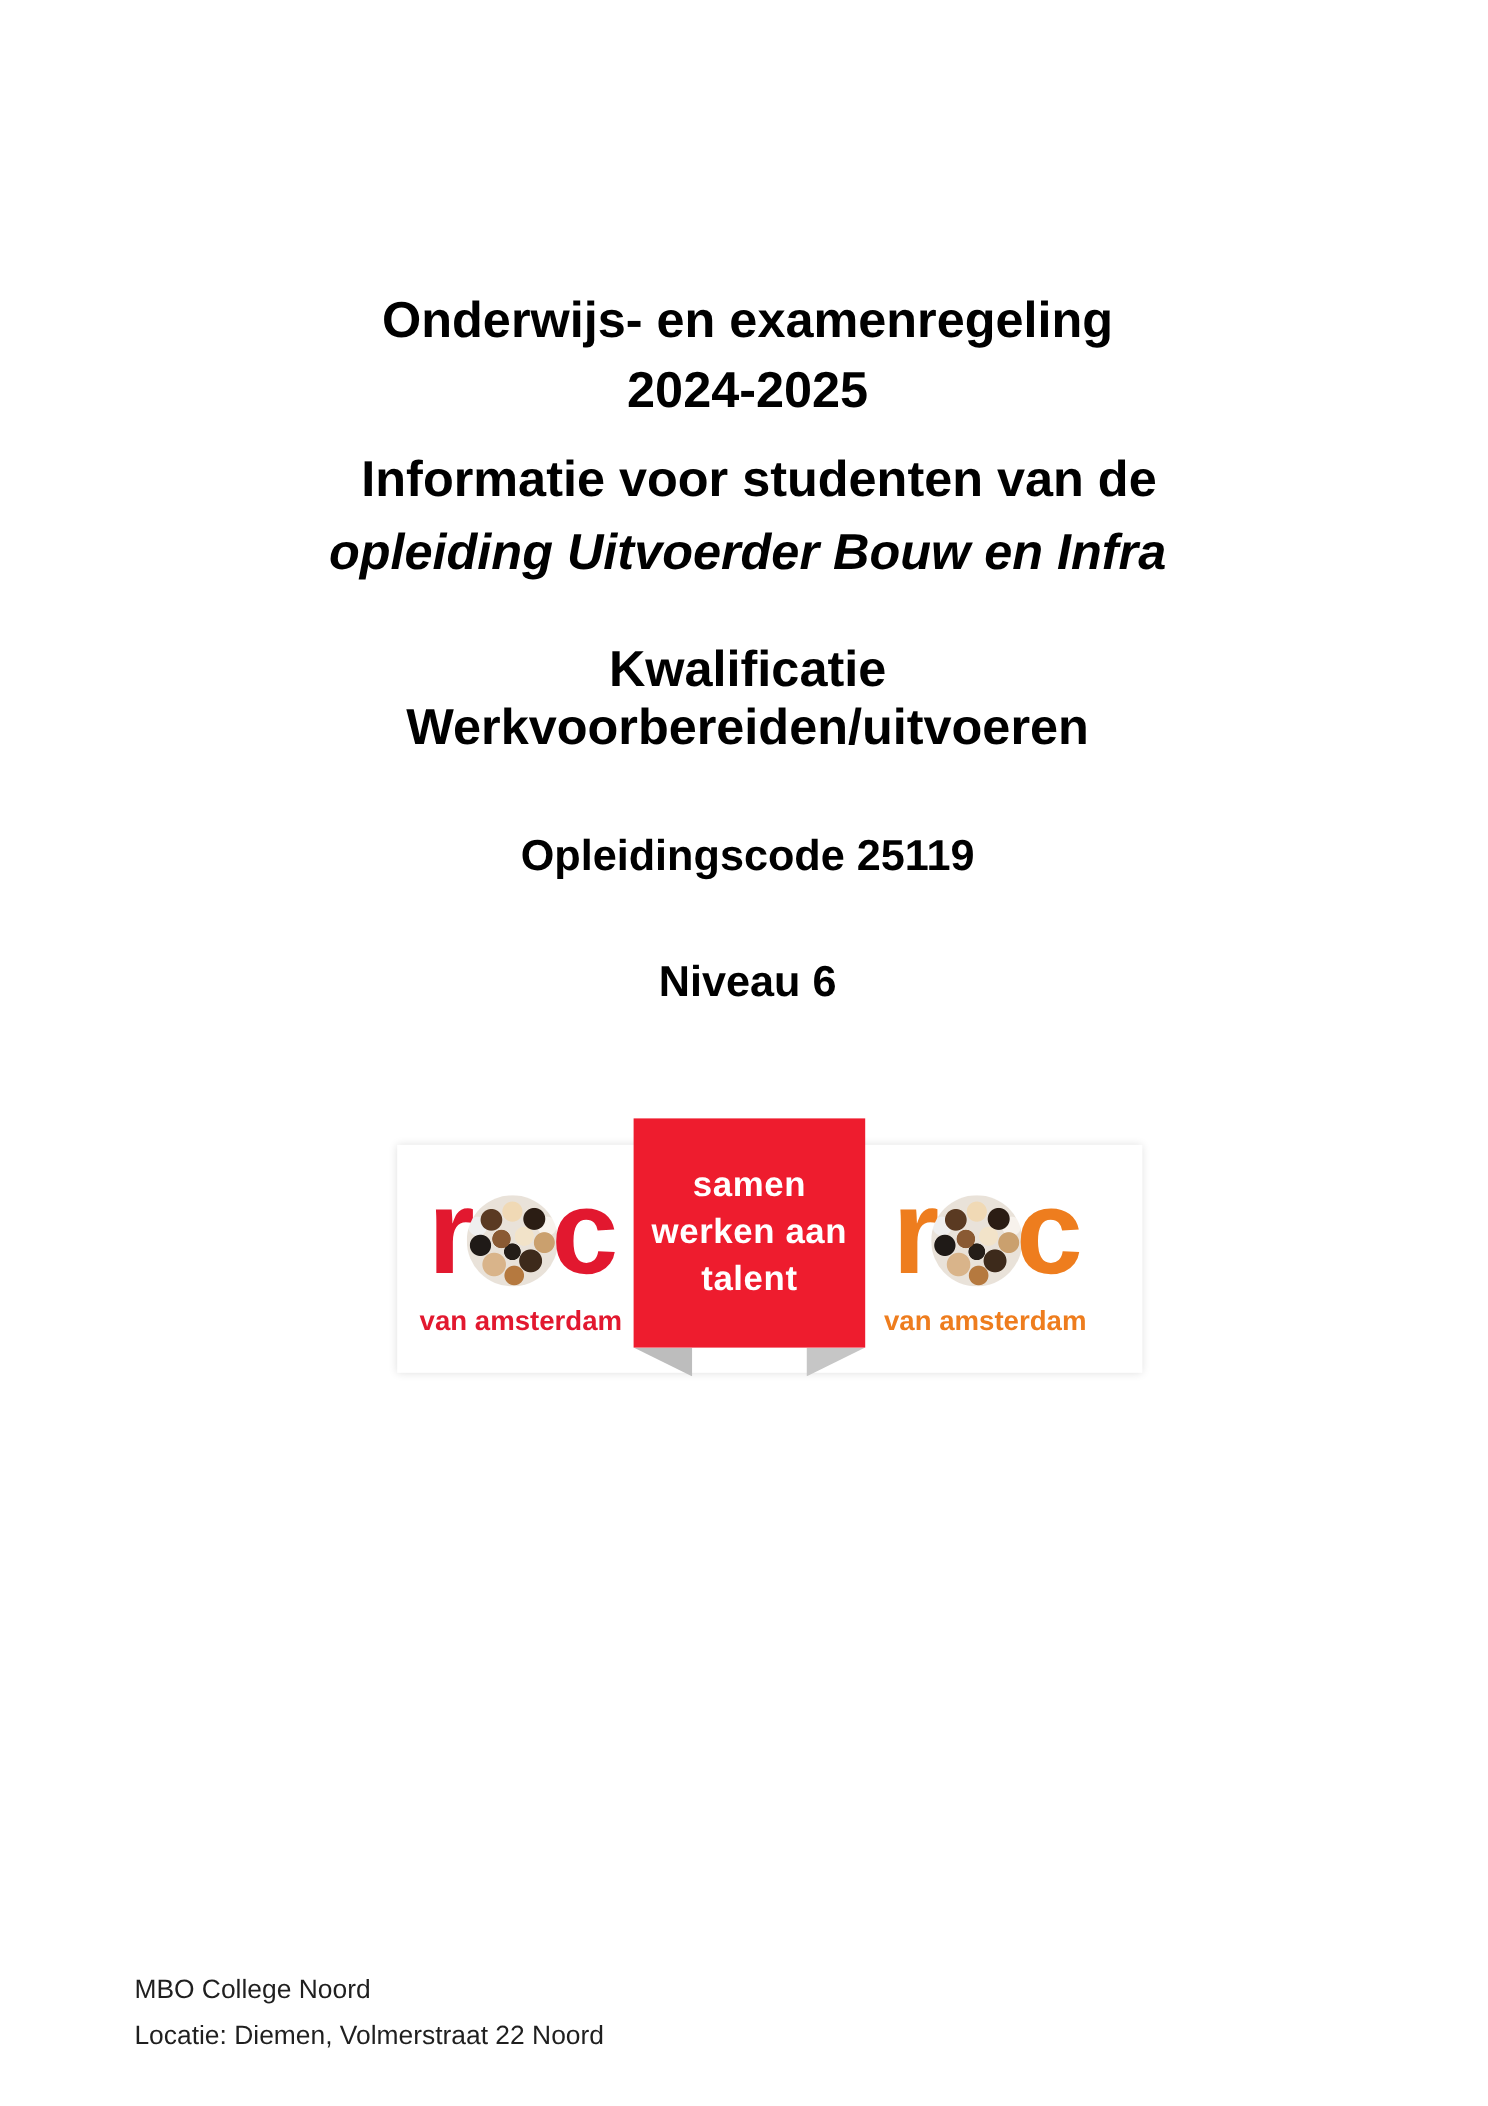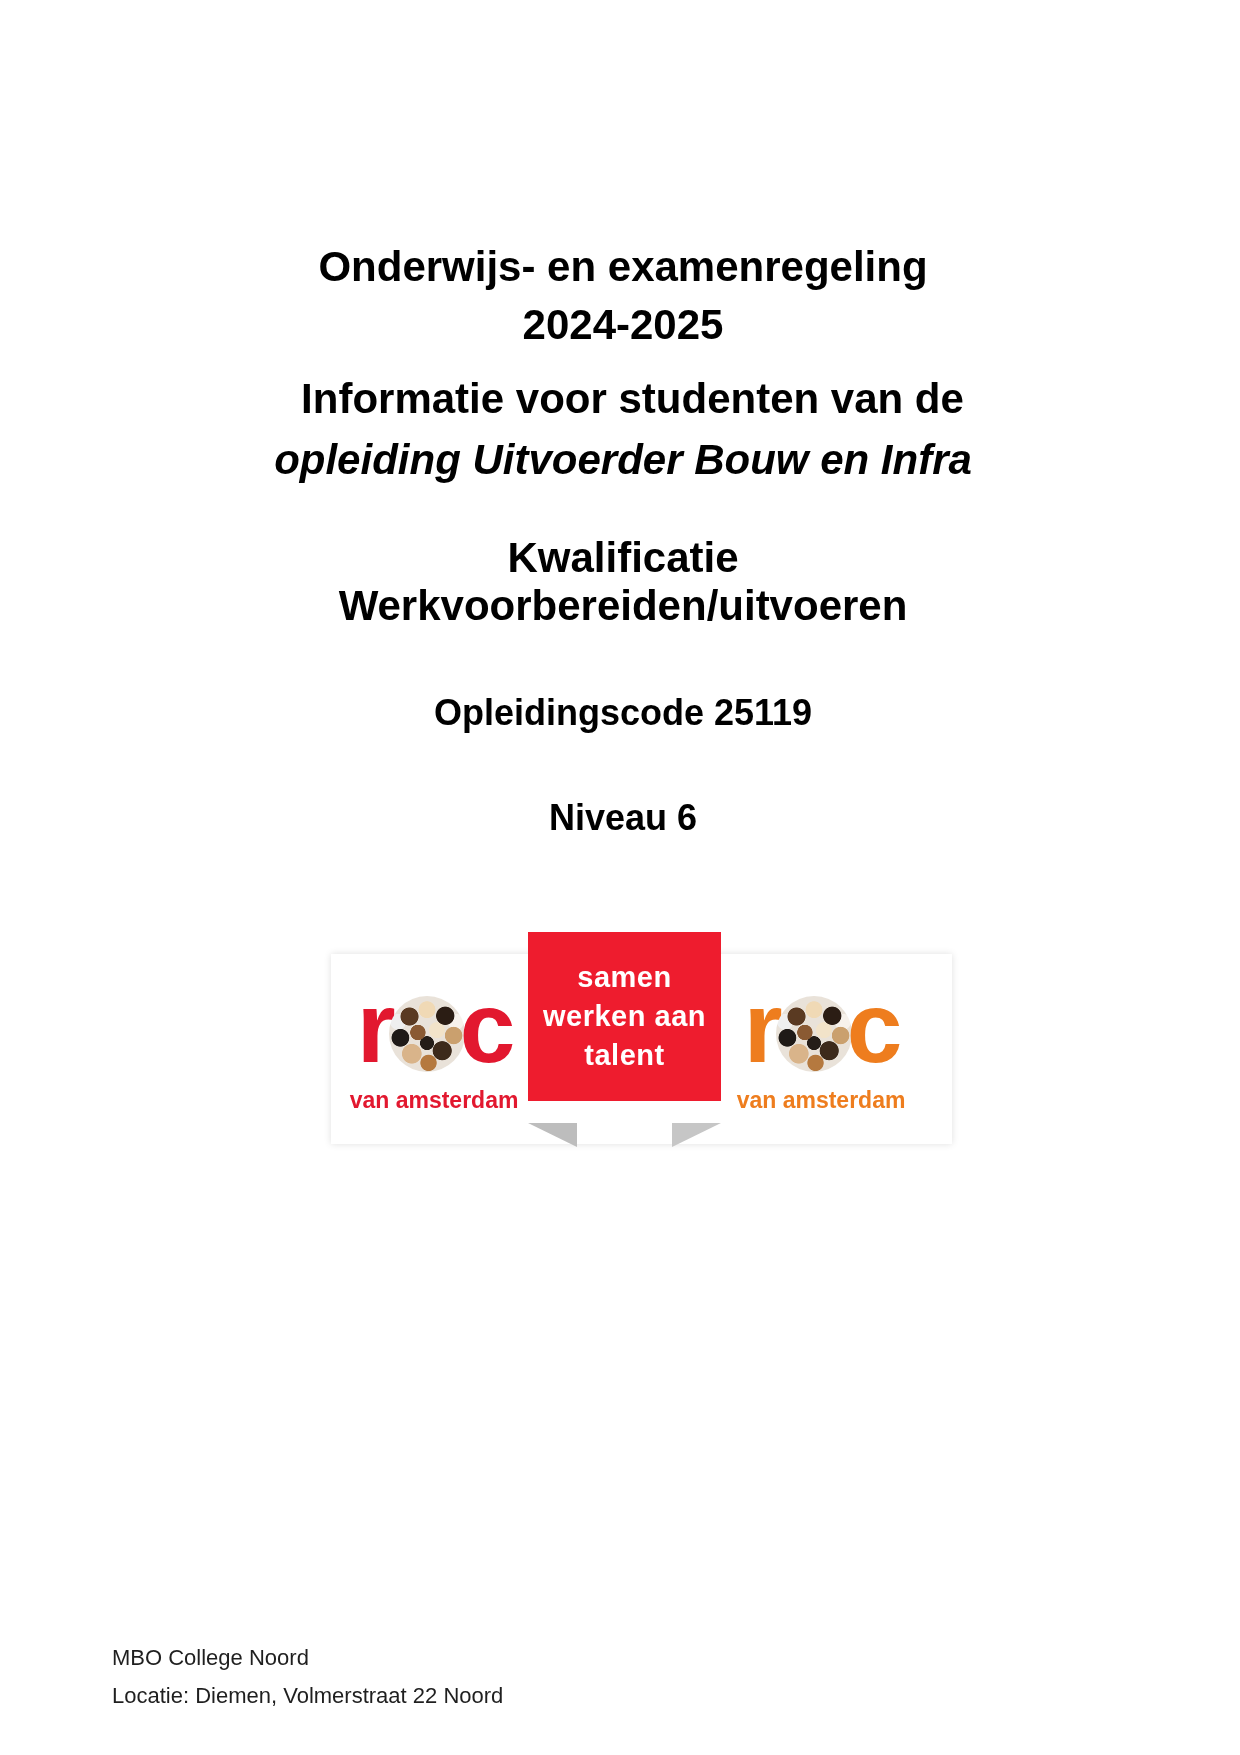--- a/index.html
+++ b/index.html
@@ -26,21 +26,21 @@
   .logo-band {
     position:absolute;
     left:327px; top:950px;
     width:621px; height:190px;
     background:#ffffff;
     box-shadow:0 0 7px rgba(0,0,0,0.13);
   }
   .tag-block {
     position:absolute;
     left:524px; top:928px;
-    width:193px; height:169px;
+    width:193px; height:191px;
     background:#ee1c2e;
     display:flex; flex-direction:column;
     align-items:center; justify-content:center;
     z-index:3;
   }
   .tag-line {
     color:#ffffff;
     font-weight:700;
     font-size:29px;
     line-height:37px;

